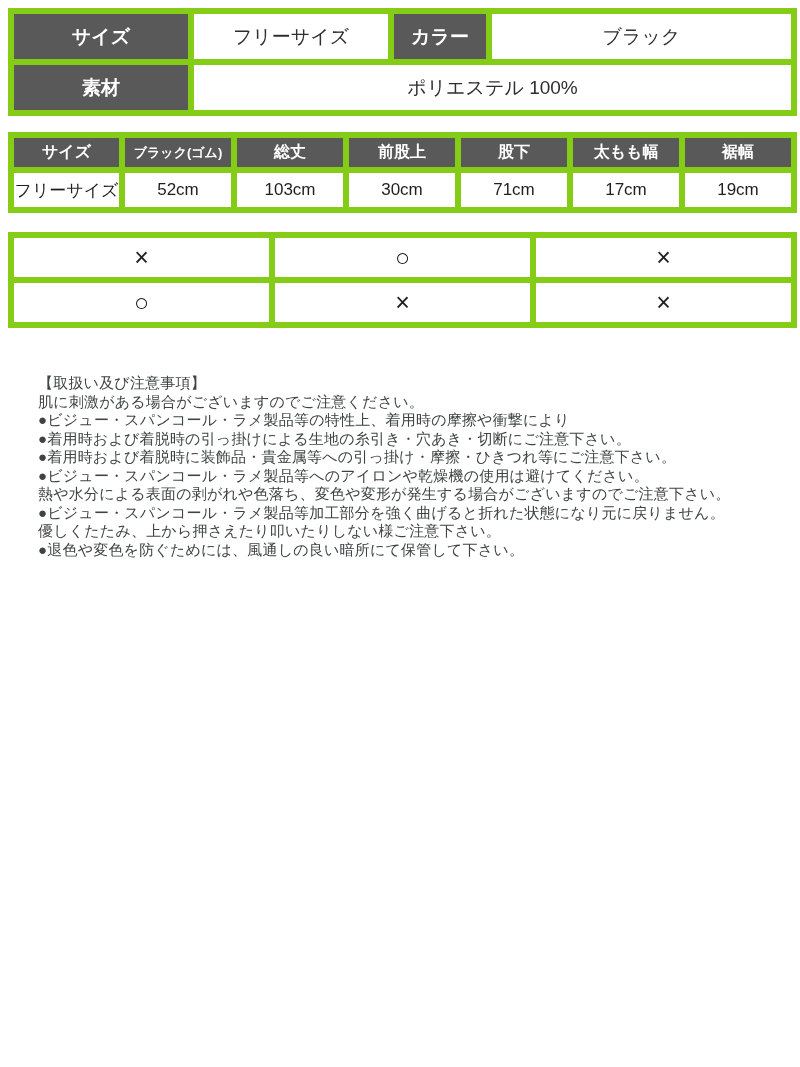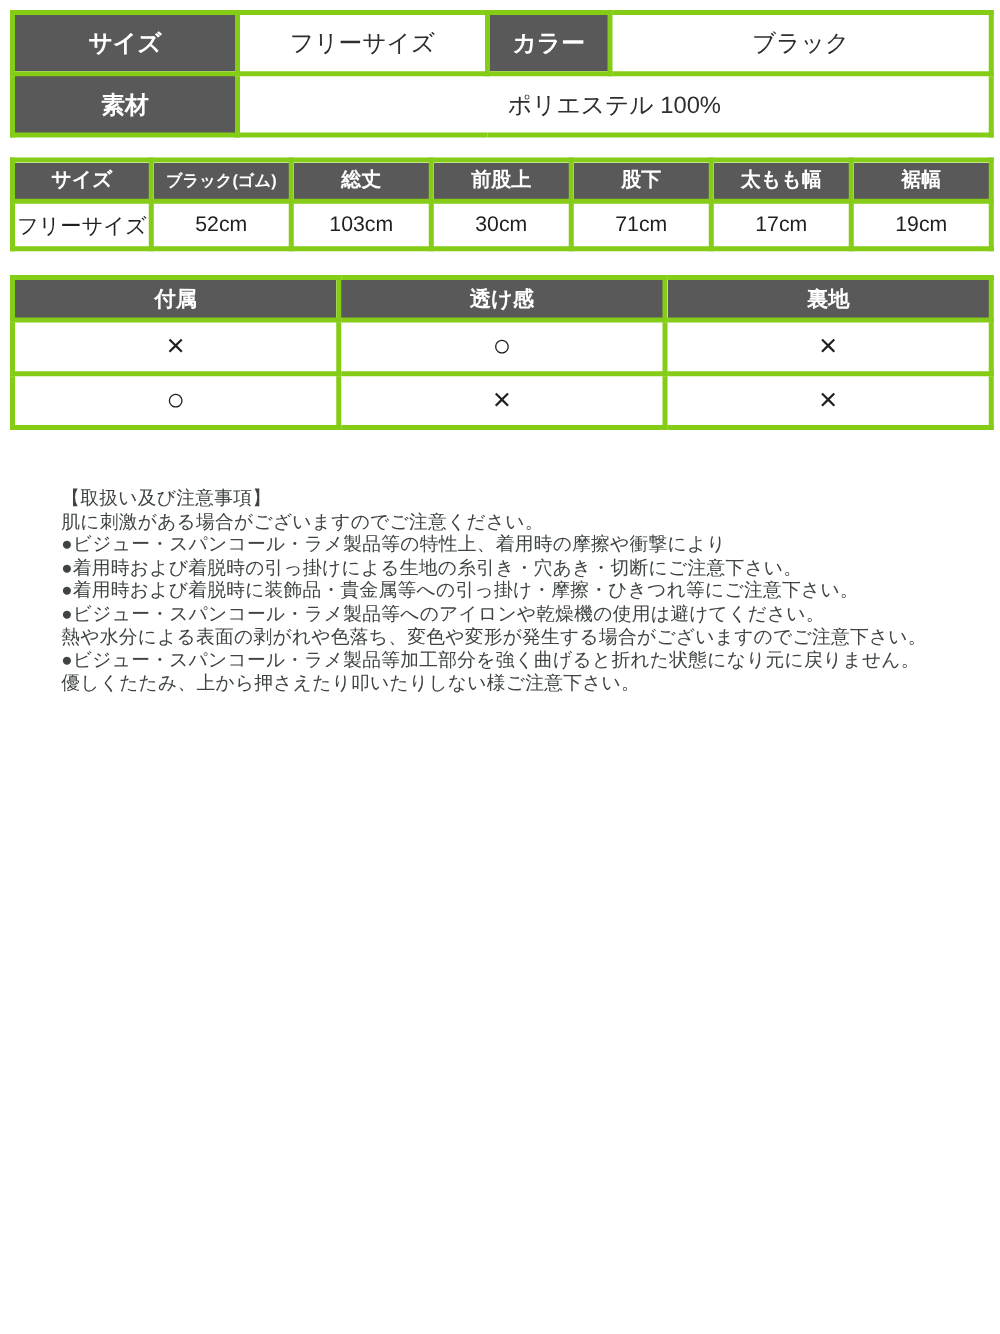--- a/index.html
+++ b/index.html
@@ -16,21 +16,21 @@
   }
   .wrap {
     padding: 8px 9px 0 8px;
   }
   table {
     border-collapse: collapse;
     width: 783px;
     table-layout: fixed;
   }
   th, td {
-    border: 4px solid #84cc16;
+    border: 6px solid #84cc16;
     text-align: center;
     vertical-align: middle;
     padding: 0;
     overflow: hidden;
     white-space: nowrap;
   }
   th.hdr {
     background: #595959;
     color: #ffffff;
     font-weight: bold;
@@ -84,21 +84,20 @@
   
   .notes {
     margin: 46px 40px 0 30px;
     color: #3e4443;
     font-size: 15px;
     line-height: 18.5px;
     letter-spacing: 0.2px;
   }
   .notes .line {
     white-space: nowrap;
-    margin-left: 11px;
   }
 </style>
 </head>
 <body>
 
 <div class="wrap">
 
   <table class="t1">
     <colgroup>
       <col style="width:180px">
@@ -152,25 +151,20 @@
   </tbody>
     </table>
 
   <table class="t3">
     <colgroup>
       <col style="width:261px">
         <col style="width:261px">
         <col style="width:261px">
     </colgroup>
     <tbody>
-        <tr>
-      <th class="hdr">付属</th>
-      <th class="hdr">透け感</th>
-      <th class="hdr">裏地</th>
-    </tr>
     <tr>
       <td>×</td>
       <td>○</td>
       <td>×</td>
     </tr>
     <tr>
       <td>○</td>
       <td>×</td>
       <td>×</td>
     </tr>
@@ -180,15 +174,16 @@
   <div class="notes">
     <div class="line">【取扱い及び注意事項】</div>
     <div class="line">肌に刺激がある場合がございますのでご注意ください。</div>
     <div class="line">●ビジュー・スパンコール・ラメ製品等の特性上、着用時の摩擦や衝撃により</div>
     <div class="line">●着用時および着脱時の引っ掛けによる生地の糸引き・穴あき・切断にご注意下さい。</div>
     <div class="line">●着用時および着脱時に装飾品・貴金属等への引っ掛け・摩擦・ひきつれ等にご注意下さい。</div>
     <div class="line">●ビジュー・スパンコール・ラメ製品等へのアイロンや乾燥機の使用は避けてください。</div>
     <div class="line">熱や水分による表面の剥がれや色落ち、変色や変形が発生する場合がございますのでご注意下さい。</div>
     <div class="line">●ビジュー・スパンコール・ラメ製品等加工部分を強く曲げると折れた状態になり元に戻りません。</div>
     <div class="line">優しくたたみ、上から押さえたり叩いたりしない様ご注意下さい。</div>
+    <div class="line">●退色や変色を防ぐためには、風通しの良い暗所にて保管して下さい。</div>
   </div>
 
 </div>
 
 </body></html>

